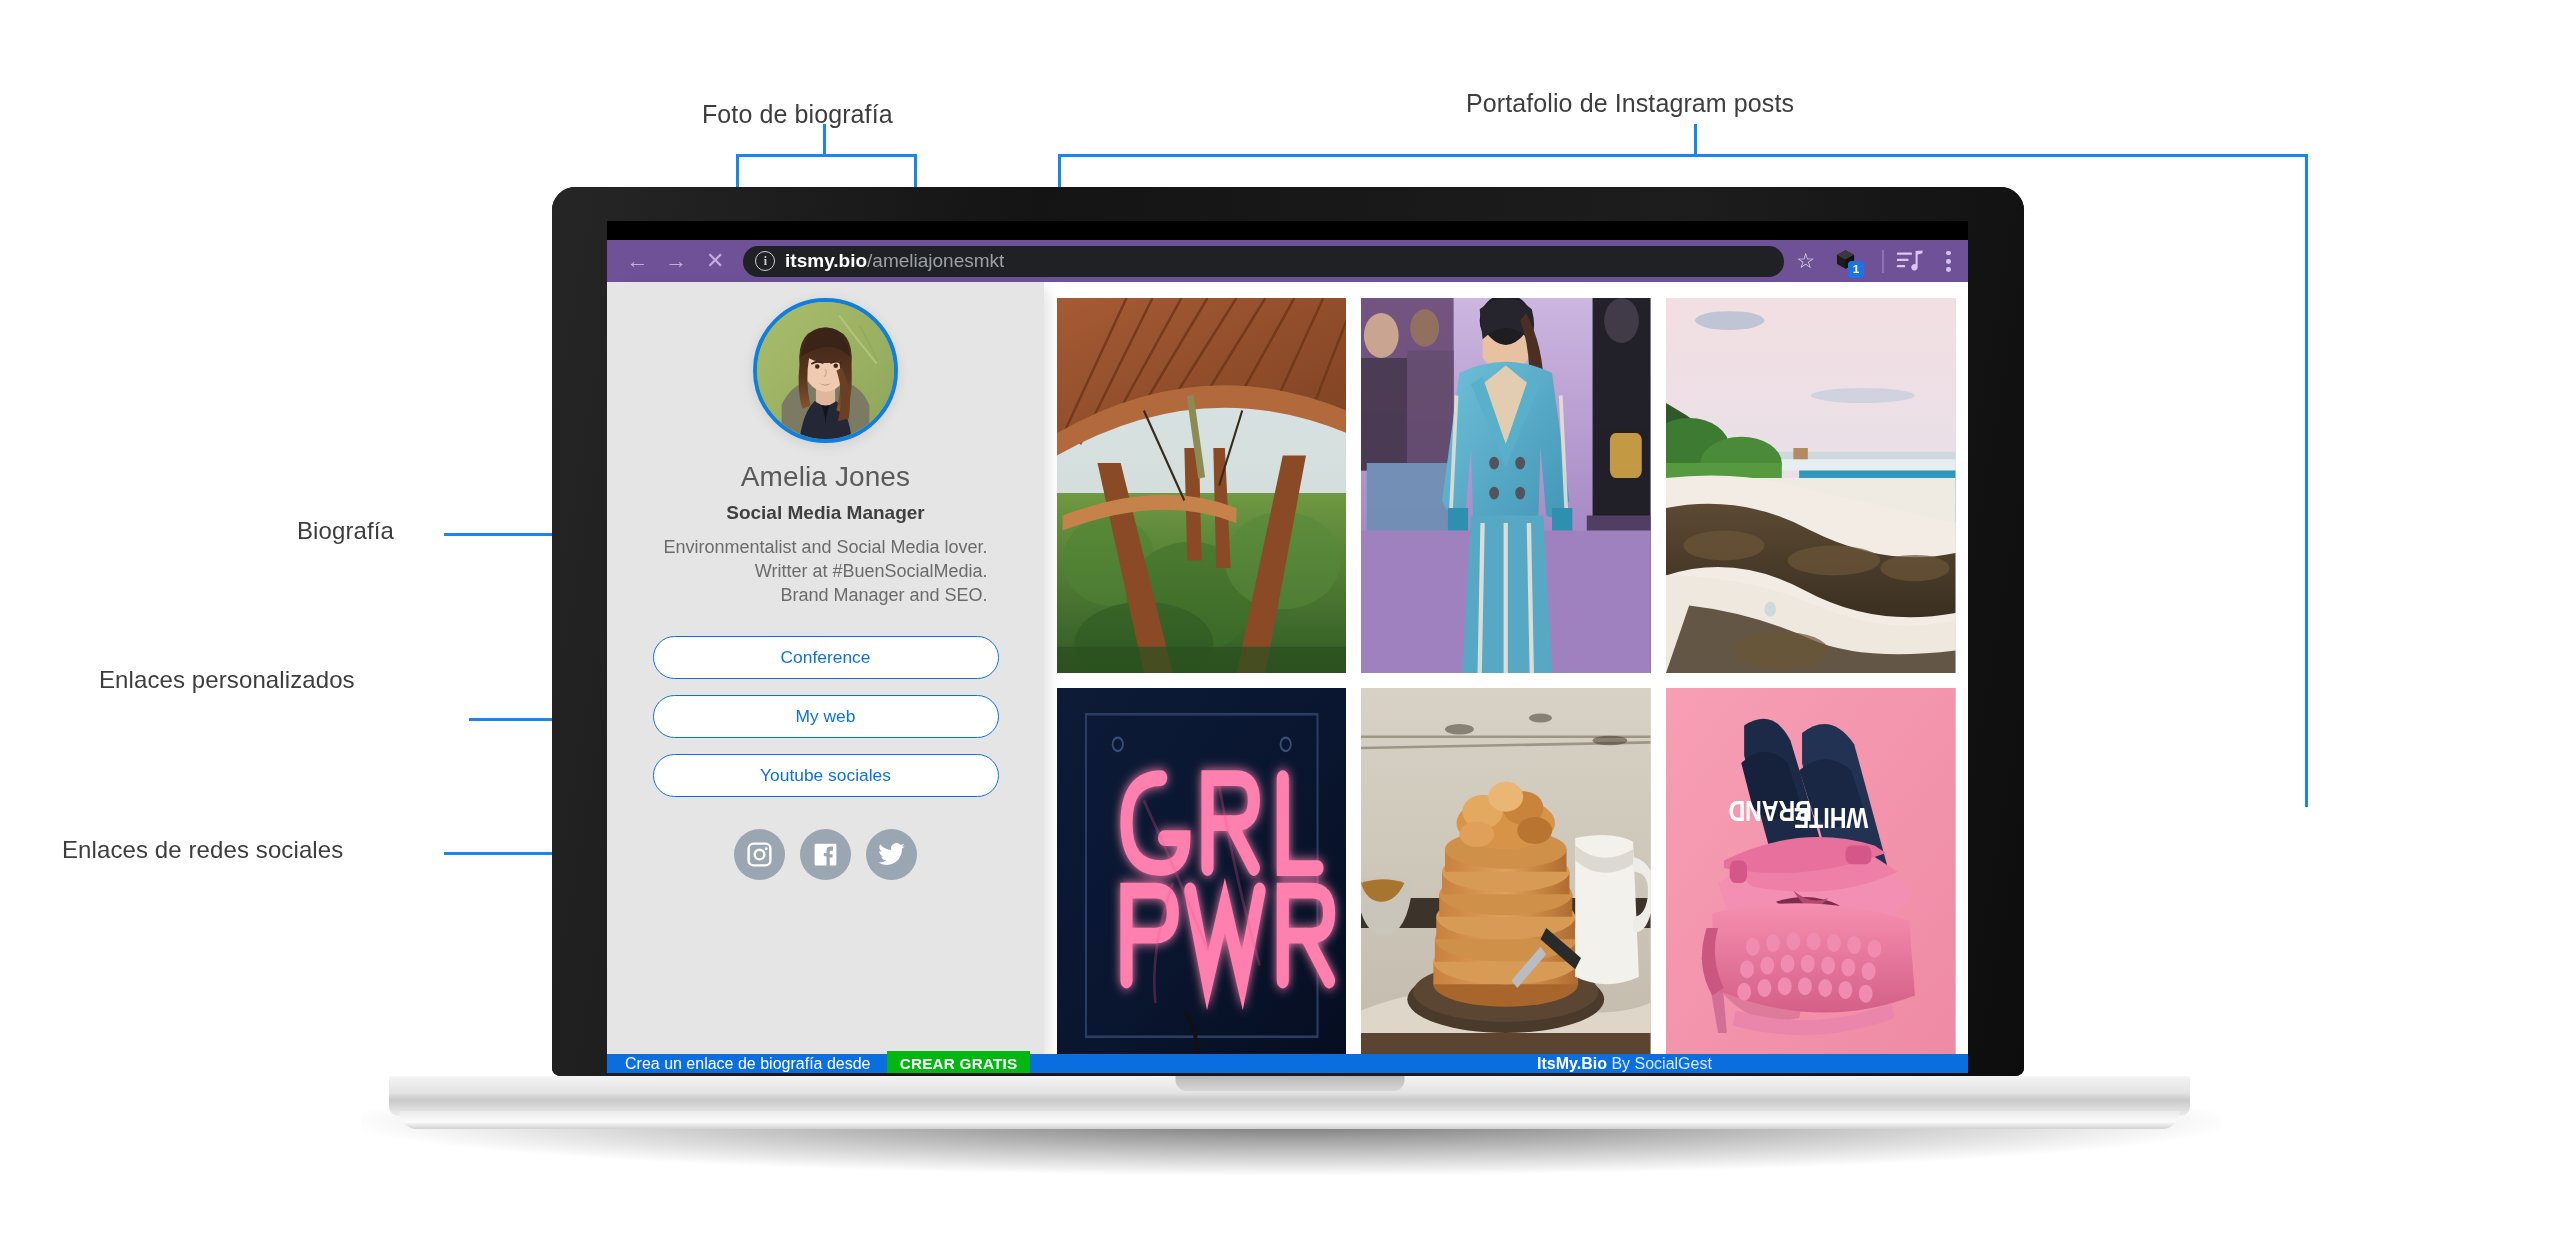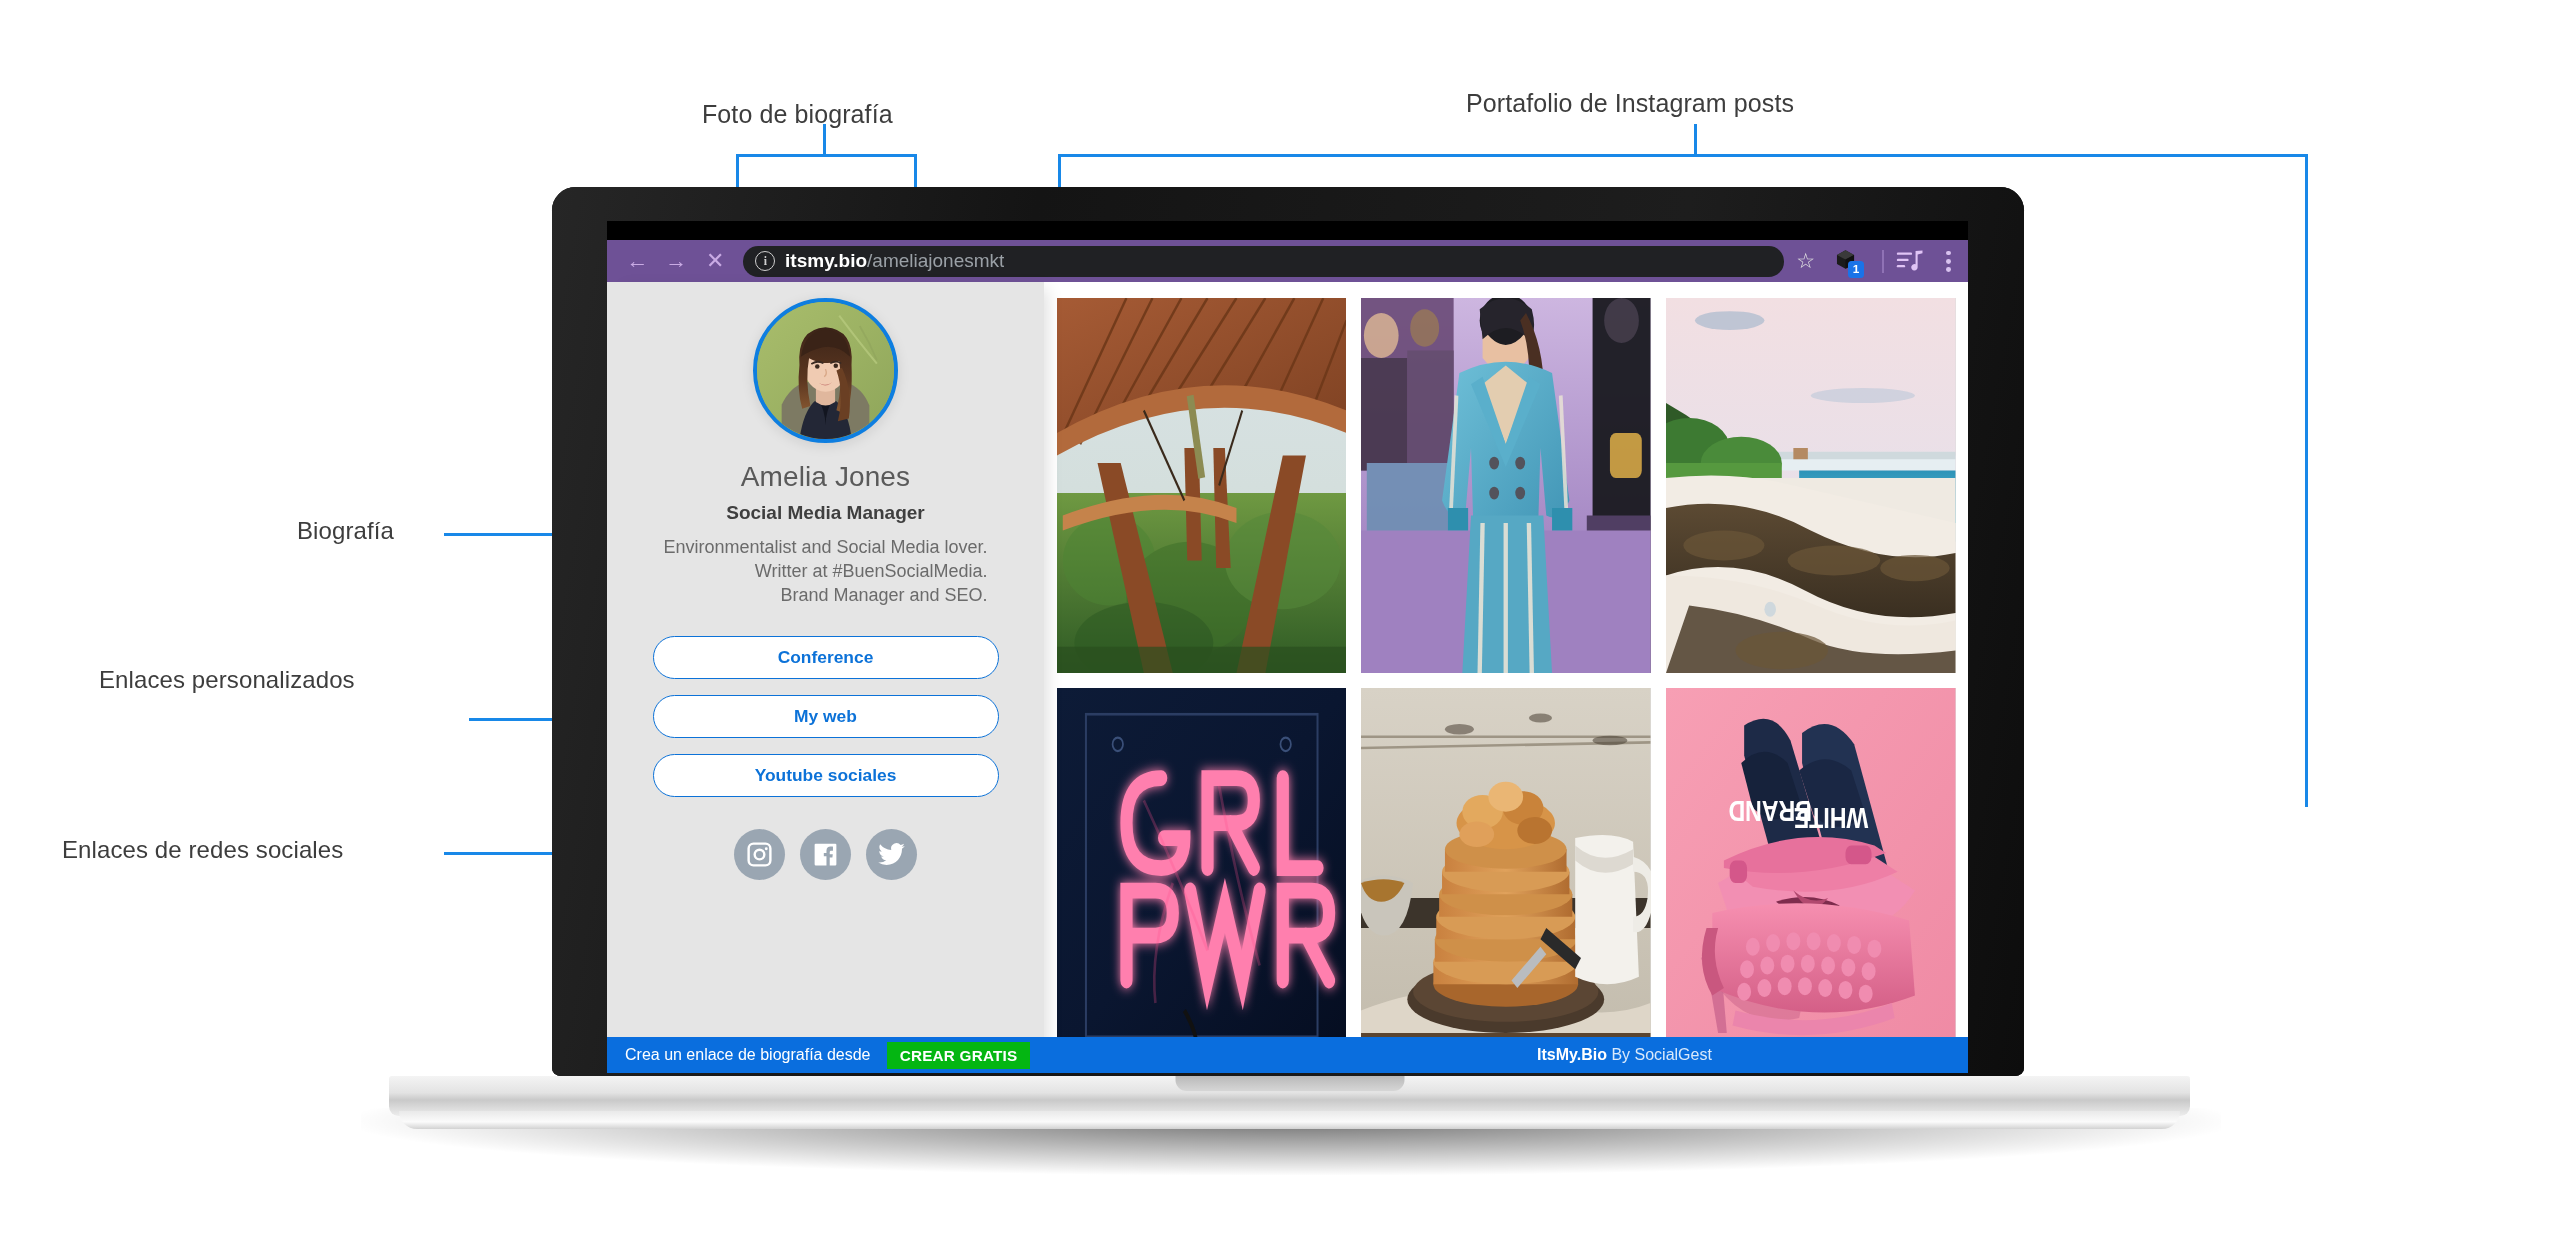--- a/index.html
+++ b/index.html
@@ -146,21 +146,21 @@
   .prole{
     margin-top:9.7px;font-size:19px;color:#3f3f3f;font-weight:bold;
   }
   .pbio{
     margin-top:12px;font-size:18px;color:#6b6b6b;
     text-align:right;line-height:1.32;
   }
   .links{margin-top:28px;width:100%;display:flex;flex-direction:column;align-items:center;gap:16px;}
   .linkbtn{
     width:346px;height:43px;border:1.7px solid #0c72d8;border-radius:23.6px;
-    background:#fff;color:#0c72d8;font-size:17.4px;font-weight:bold;
+    background:#fff;color:#0c72d8;font-size:17.4px;font-weight:normal;
     display:flex;align-items:center;justify-content:center;
     box-sizing:border-box;
   }
   .socials{margin-top:32px;display:flex;gap:15.3px;}
   .soc{
     width:51px;height:51px;border-radius:50%;background:#9aa6b2;
     display:flex;align-items:center;justify-content:center;
   }
   .soc svg{width:29px;height:29px;fill:#ffffff;}
 
@@ -169,21 +169,21 @@
     flex:1;padding:15.3px 12.5px 0 12.5px;
     display:grid;grid-template-columns:repeat(3,1fr);
     grid-auto-rows:375px;gap:15.3px;align-content:start;
     background:#ffffff;overflow:hidden;
   }
   .cell{width:100%;height:100%;overflow:hidden;position:relative;background:#ddd;}
   .cell svg{display:block;width:100%;height:100%;}
 
   
   .footbar{
-    position:absolute;left:0;right:0;bottom:0;height:36px;
+    position:absolute;left:0;right:0;bottom:0;height:19px;
     background:#0a6ede;display:flex;align-items:center;
     padding:0 0 0 18px;z-index:5;
   }
   .foottext{color:#ffffff;font-size:16px;}
   .freebtn{
     margin-left:16.7px;background:#04b612;color:#fff;
     font-size:15.3px;font-weight:bold;padding:5.6px 12.5px;border-radius:0;
     letter-spacing:0.2px;line-height:1;
   }
   .brandtxt{

